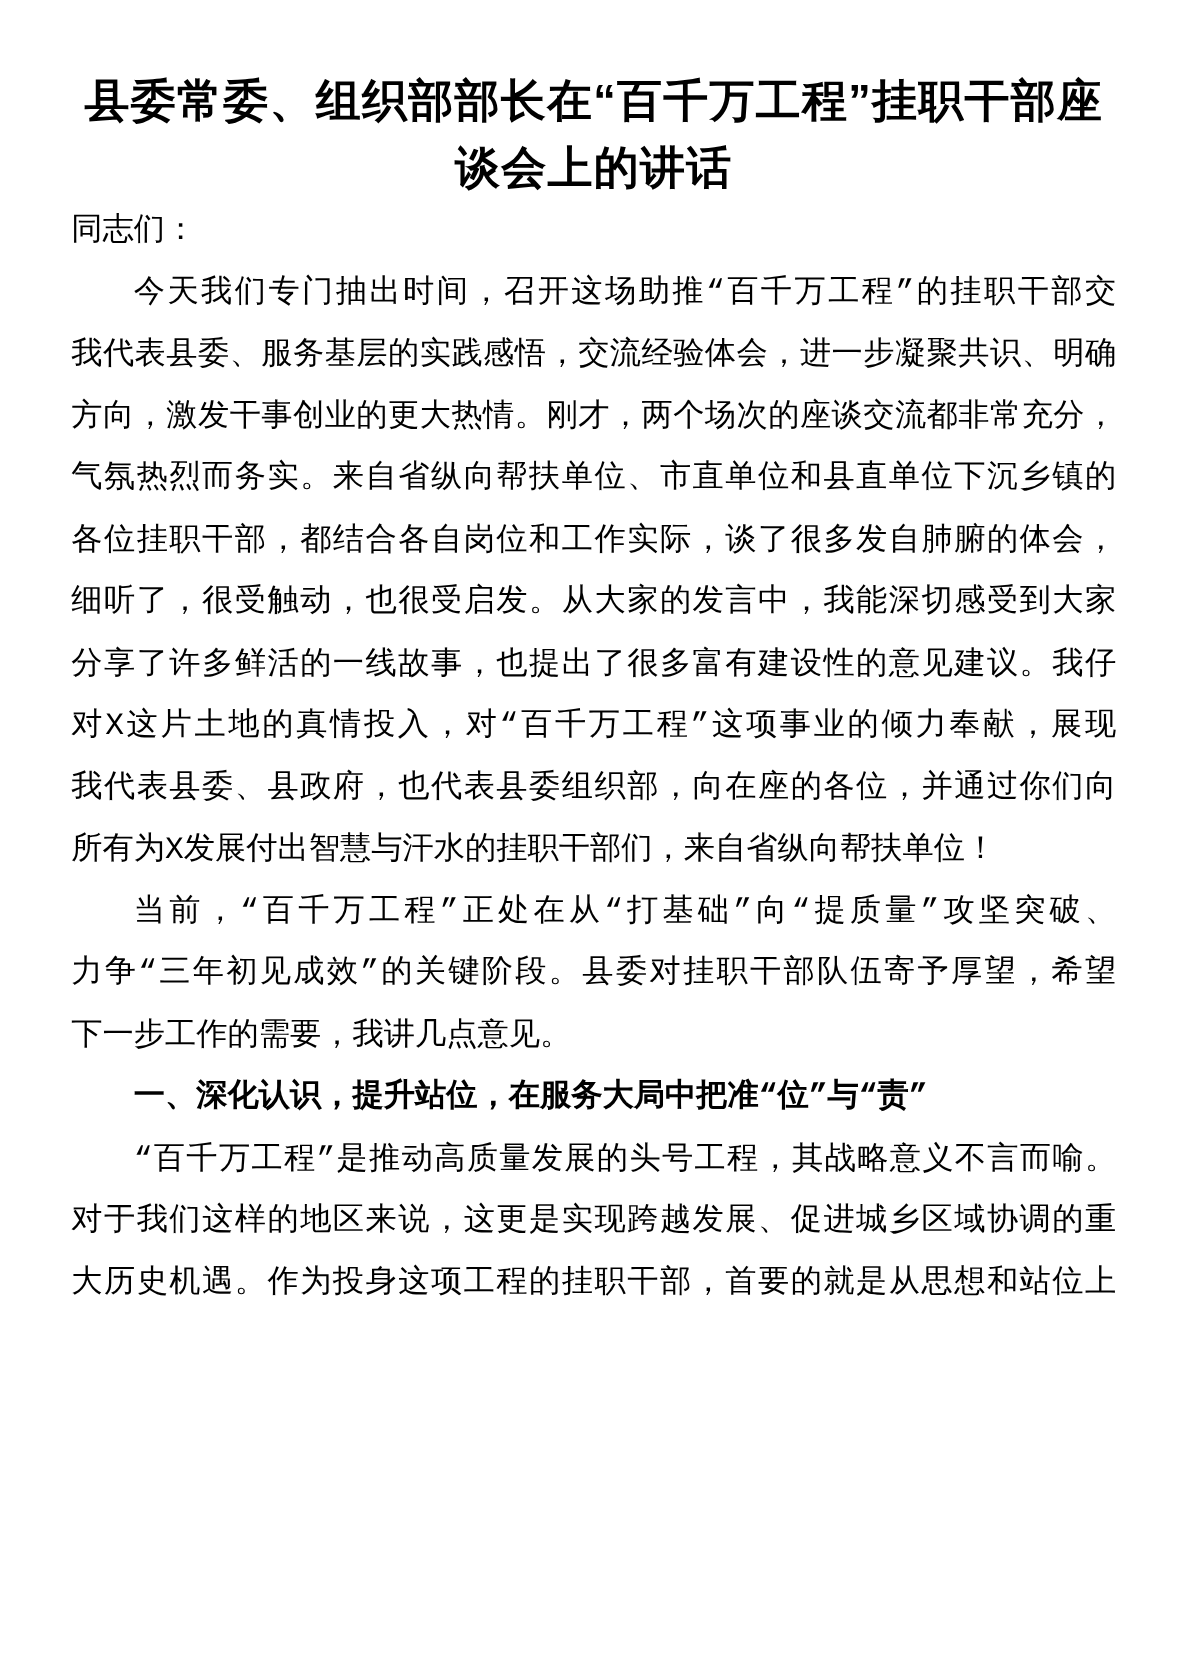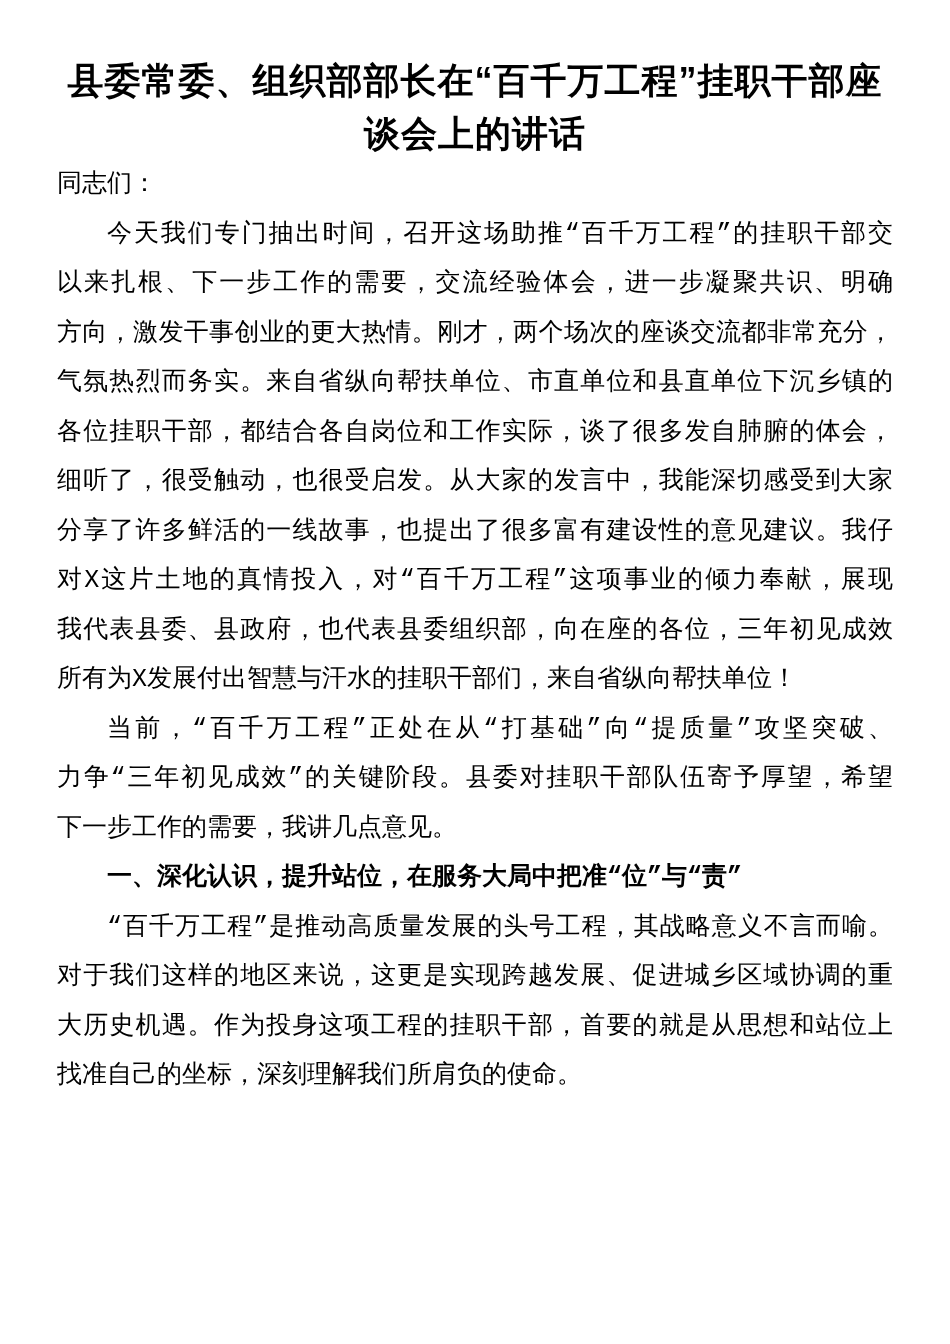--- a/index.html
+++ b/index.html
@@ -47,40 +47,39 @@
 
     <div class="title-block">
       <div class="title-line">县委常委、组织部部长在“百千万工程”挂职干部座</div>
       <div class="title-line">谈会上的讲话</div>
     </div>
 
     <div class="line lastline">同志们：</div>
 
     <div>
       <div class="line indent">今天我们专门抽出时间，召开这场助推“百千万工程”的挂职干部交</div>
-      <div class="line">以来扎根、下一步工作的需要，交流经验体会，进一步凝聚共识、明确</div>
+      <div class="line">我代表县委、服务基层的实践感悟，交流经验体会，进一步凝聚共识、明确</div>
       <div class="line">方向，激发干事创业的更大热情。刚才，两个场次的座谈交流都非常充分，</div>
       <div class="line">气氛热烈而务实。来自省纵向帮扶单位、市直单位和县直单位下沉乡镇的</div>
       <div class="line">各位挂职干部，都结合各自岗位和工作实际，谈了很多发自肺腑的体会，</div>
       <div class="line">细听了，很受触动，也很受启发。从大家的发言中，我能深切感受到大家</div>
       <div class="line">分享了许多鲜活的一线故事，也提出了很多富有建设性的意见建议。我仔</div>
       <div class="line">对X这片土地的真情投入，对“百千万工程”这项事业的倾力奉献，展现</div>
-      <div class="line">我代表县委、县政府，也代表县委组织部，向在座的各位，三年初见成效</div>
+      <div class="line">我代表县委、县政府，也代表县委组织部，向在座的各位，并通过你们向</div>
       <div class="line lastline">所有为X发展付出智慧与汗水的挂职干部们，来自省纵向帮扶单位！</div>
     </div>
 
     <div>
       <div class="line indent">当前，“百千万工程”正处在从“打基础”向“提质量”攻坚突破、</div>
       <div class="line">力争“三年初见成效”的关键阶段。县委对挂职干部队伍寄予厚望，希望</div>
       <div class="line lastline">下一步工作的需要，我讲几点意见。</div>
     </div>
 
     <div class="line indent lastline bold">一、深化认识，提升站位，在服务大局中把准“位”与“责”</div>
 
     <div>
       <div class="line indent">“百千万工程”是推动高质量发展的头号工程，其战略意义不言而喻。</div>
       <div class="line">对于我们这样的地区来说，这更是实现跨越发展、促进城乡区域协调的重</div>
       <div class="line">大历史机遇。作为投身这项工程的挂职干部，首要的就是从思想和站位上</div>
-      <div class="line lastline">找准自己的坐标，深刻理解我们所肩负的使命。</div>
     </div>
 
   </div>
 </div>
 
 </body></html>

